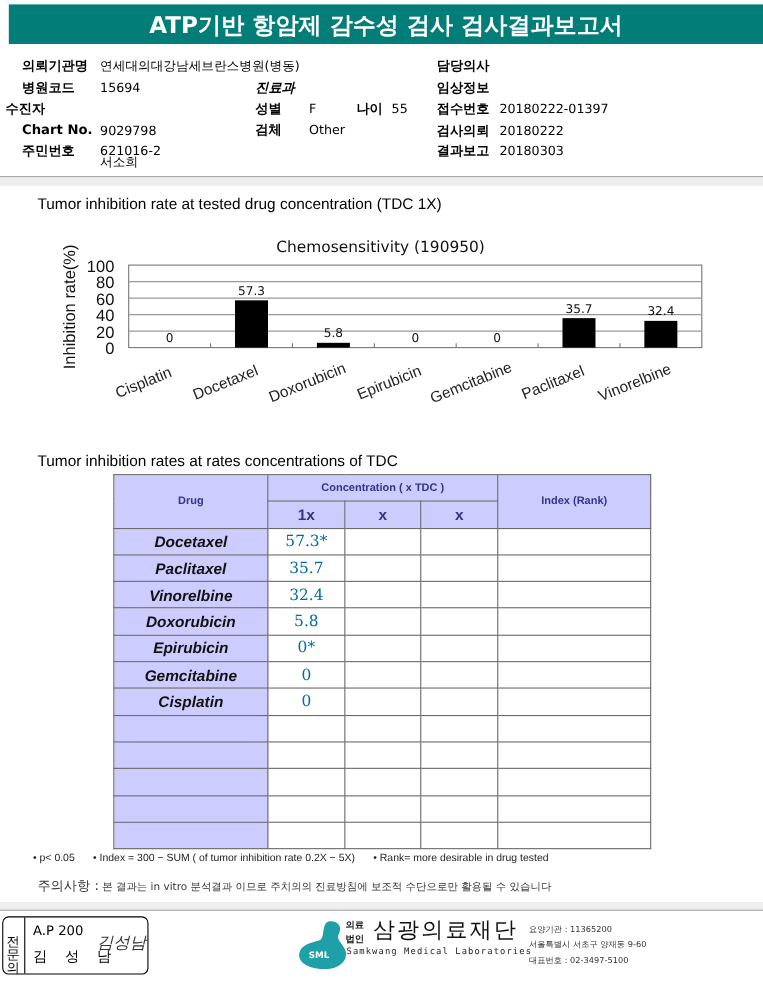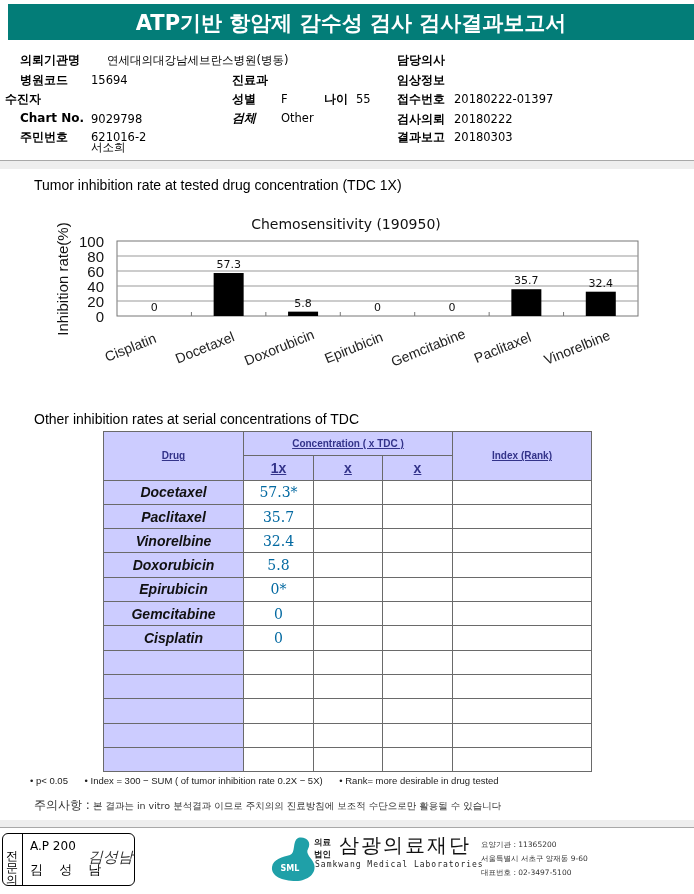--- a/index.html
+++ b/index.html
@@ -8,21 +8,21 @@
   .titlebar { position: absolute; left: 8px; top: 4px; width: 686px; height: 36px; background: #037d78;
               color: #fff; font-size: 21px; font-weight: bold; text-align: center; line-height: 38px; }
   .info { position: absolute; font-size: 12px; }
   .info .lbl { font-weight: bold; position: absolute; white-space: nowrap; }
   .info .val { position: absolute; white-space: nowrap; font-size: 11.5px; }
   .sep-band { position: absolute; left: 0; top: 160px; width: 694px; height: 9px; background: #eeeeee; border-top: 1px solid #a8a8a8; }
   .section-title { position: absolute; font-family: "Liberation Sans", sans-serif; font-weight: normal; font-size: 14px; }
   #chart { position: absolute; left: 0; top: 205px; }
   .ttable { position: absolute; left: 103px; top: 431px; border-collapse: collapse; font-family: "Liberation Sans", sans-serif; }
   .ttable td, .ttable th { border: 1px solid #6a6a6a; height: 24.3px; padding: 0; text-align: center; }
-  .ttable th { background: #ccccff; color: #33338a; font-size: 10px; font-weight: bold; text-decoration: underline; }
+  .ttable th { background: #ccccff; color: #33338a; font-size: 10px; font-weight: bold; }
   .ttable th.big { font-size: 14px; }
   .ttable td.drug { background: #ccccff; font-style: italic; font-weight: bold; font-size: 14px; color: #111; }
   .ttable td.val { font-family: "DejaVu Serif", serif; font-size: 14px; color: #0369a1; }
   .footnote { position: absolute; left: 30px; top: 775px; font-size: 9.5px; font-family: "Liberation Sans", sans-serif; color: #222; white-space: nowrap; }
   .footnote span { margin-right: 14px; }
   .caution { position: absolute; left: 34px; top: 797px; font-size: 9.5px; color: #333; white-space: nowrap; }
   .caution .ctitle { font-size: 12px; }
   .bottom-band { position: absolute; left: 0; top: 820px; width: 694px; height: 8px; background: #eeeeee; border-bottom: 1px solid #a8a8a8; }
   .signbox { position: absolute; left: 2px; top: 833px; width: 133px; height: 53px; border: 1px solid #000; border-radius: 6px; }
   .signbox .vlabel { position: absolute; left: 0; top: 0; width: 20px; height: 51px; border-right: 1px solid #000;
@@ -36,42 +36,42 @@
   .logo-sub { position: absolute; left: 315px; top: 860px; font-size: 8px; letter-spacing: 1px; color: #222; font-family: "DejaVu Sans Mono", monospace; }
   .addr { position: absolute; left: 481px; top: 838px; font-size: 7.5px; line-height: 14px; color: #333; white-space: nowrap; }
 </style>
 </head>
 <body>
 
 <div class="titlebar">ATP기반 항암제 감수성 검사 검사결과보고서</div>
 
 <div class="info" style="left:0;top:0;">
   <span class="lbl" style="left:20px;top:52px;">의뢰기관명</span>
-  <span class="val" style="left:91px;top:53px;margin-left:16px;">연세대의대강남세브란스병원(병동)</span>
+  <span class="val" style="left:91px;top:53px;">연세대의대강남세브란스병원(병동)</span>
 
   <span class="lbl" style="left:20px;top:72px;">병원코드</span>
   <span class="val" style="left:91px;top:73px;">15694</span>
 
   <span class="lbl" style="left:5px;top:91px;">수진자</span>
   <span class="val" style="left:91px;top:92px;margin-top:48px;">서소희</span>
 
   <span class="lbl" style="left:20px;top:111px;text-align:right;">Chart No.</span>
   <span class="val" style="left:91px;top:112px;">9029798</span>
 
   <span class="lbl" style="left:20px;top:129px;">주민번호</span>
   <span class="val" style="left:91px;top:130px;">621016-2</span>
 
-  <span class="lbl" style="left:232px;top:72px;">진료과</span>
+  <span class="lbl" style="left:232px;top:72px;font-style:italic;">진료과</span>
 
   <span class="lbl" style="left:232px;top:91px;">성별</span>
   <span class="val" style="left:281px;top:92px;">F</span>
   <span class="lbl" style="left:324px;top:91px;">나이</span>
   <span class="val" style="left:356px;top:92px;">55</span>
 
-  <span class="lbl" style="left:232px;top:110px;font-style:italic;">검체</span>
+  <span class="lbl" style="left:232px;top:110px;">검체</span>
   <span class="val" style="left:281px;top:111px;">Other</span>
 
   <span class="lbl" style="left:397px;top:52px;">담당의사</span>
   <span class="lbl" style="left:397px;top:72px;">임상정보</span>
   <span class="lbl" style="left:397px;top:91px;">접수번호</span>
   <span class="val" style="left:454px;top:92px;">20180222-01397</span>
   <span class="lbl" style="left:397px;top:111px;">검사의뢰</span>
   <span class="val" style="left:454px;top:112px;">20180222</span>
   <span class="lbl" style="left:397px;top:129px;">결과보고</span>
   <span class="val" style="left:454px;top:130px;">20180303</span>
@@ -127,21 +127,21 @@
       <text x="0" y="0" text-anchor="middle" font-family="Liberation Sans, sans-serif" font-size="14" fill="#222" transform="translate(355.5,352) rotate(-22)">Epirubicin</text>
       <line x1="414.7142857142857" x2="414.7142857142857" y1="316" y2="312" stroke="#777" stroke-width="1"></line>
       <text x="0" y="0" text-anchor="middle" font-family="Liberation Sans, sans-serif" font-size="14" fill="#222" transform="translate(429.92857142857144,352) rotate(-22)">Gemcitabine</text>
       <line x1="489.14285714285717" x2="489.14285714285717" y1="316" y2="312" stroke="#777" stroke-width="1"></line>
       <text x="0" y="0" text-anchor="middle" font-family="Liberation Sans, sans-serif" font-size="14" fill="#222" transform="translate(504.3571428571429,352) rotate(-22)">Paclitaxel</text>
       <line x1="563.5714285714286" x2="563.5714285714286" y1="316" y2="312" stroke="#777" stroke-width="1"></line>
       <text x="0" y="0" text-anchor="middle" font-family="Liberation Sans, sans-serif" font-size="14" fill="#222" transform="translate(578.7857142857142,352) rotate(-22)">Vinorelbine</text>
     </g>
 </svg>
 
-<div class="section-title" style="left:34px;top:411px;">Other inhibition rates at serial concentrations of TDC</div>
+<div class="section-title" style="left:34px;top:411px;">Tumor inhibition rates at rates concentrations of TDC</div>
 
 <table class="ttable">
   <colgroup>
     <col style="width:140px">
       <col style="width:70px">
       <col style="width:69px">
       <col style="width:70px">
       <col style="width:139px">
   </colgroup>
   <tbody>

